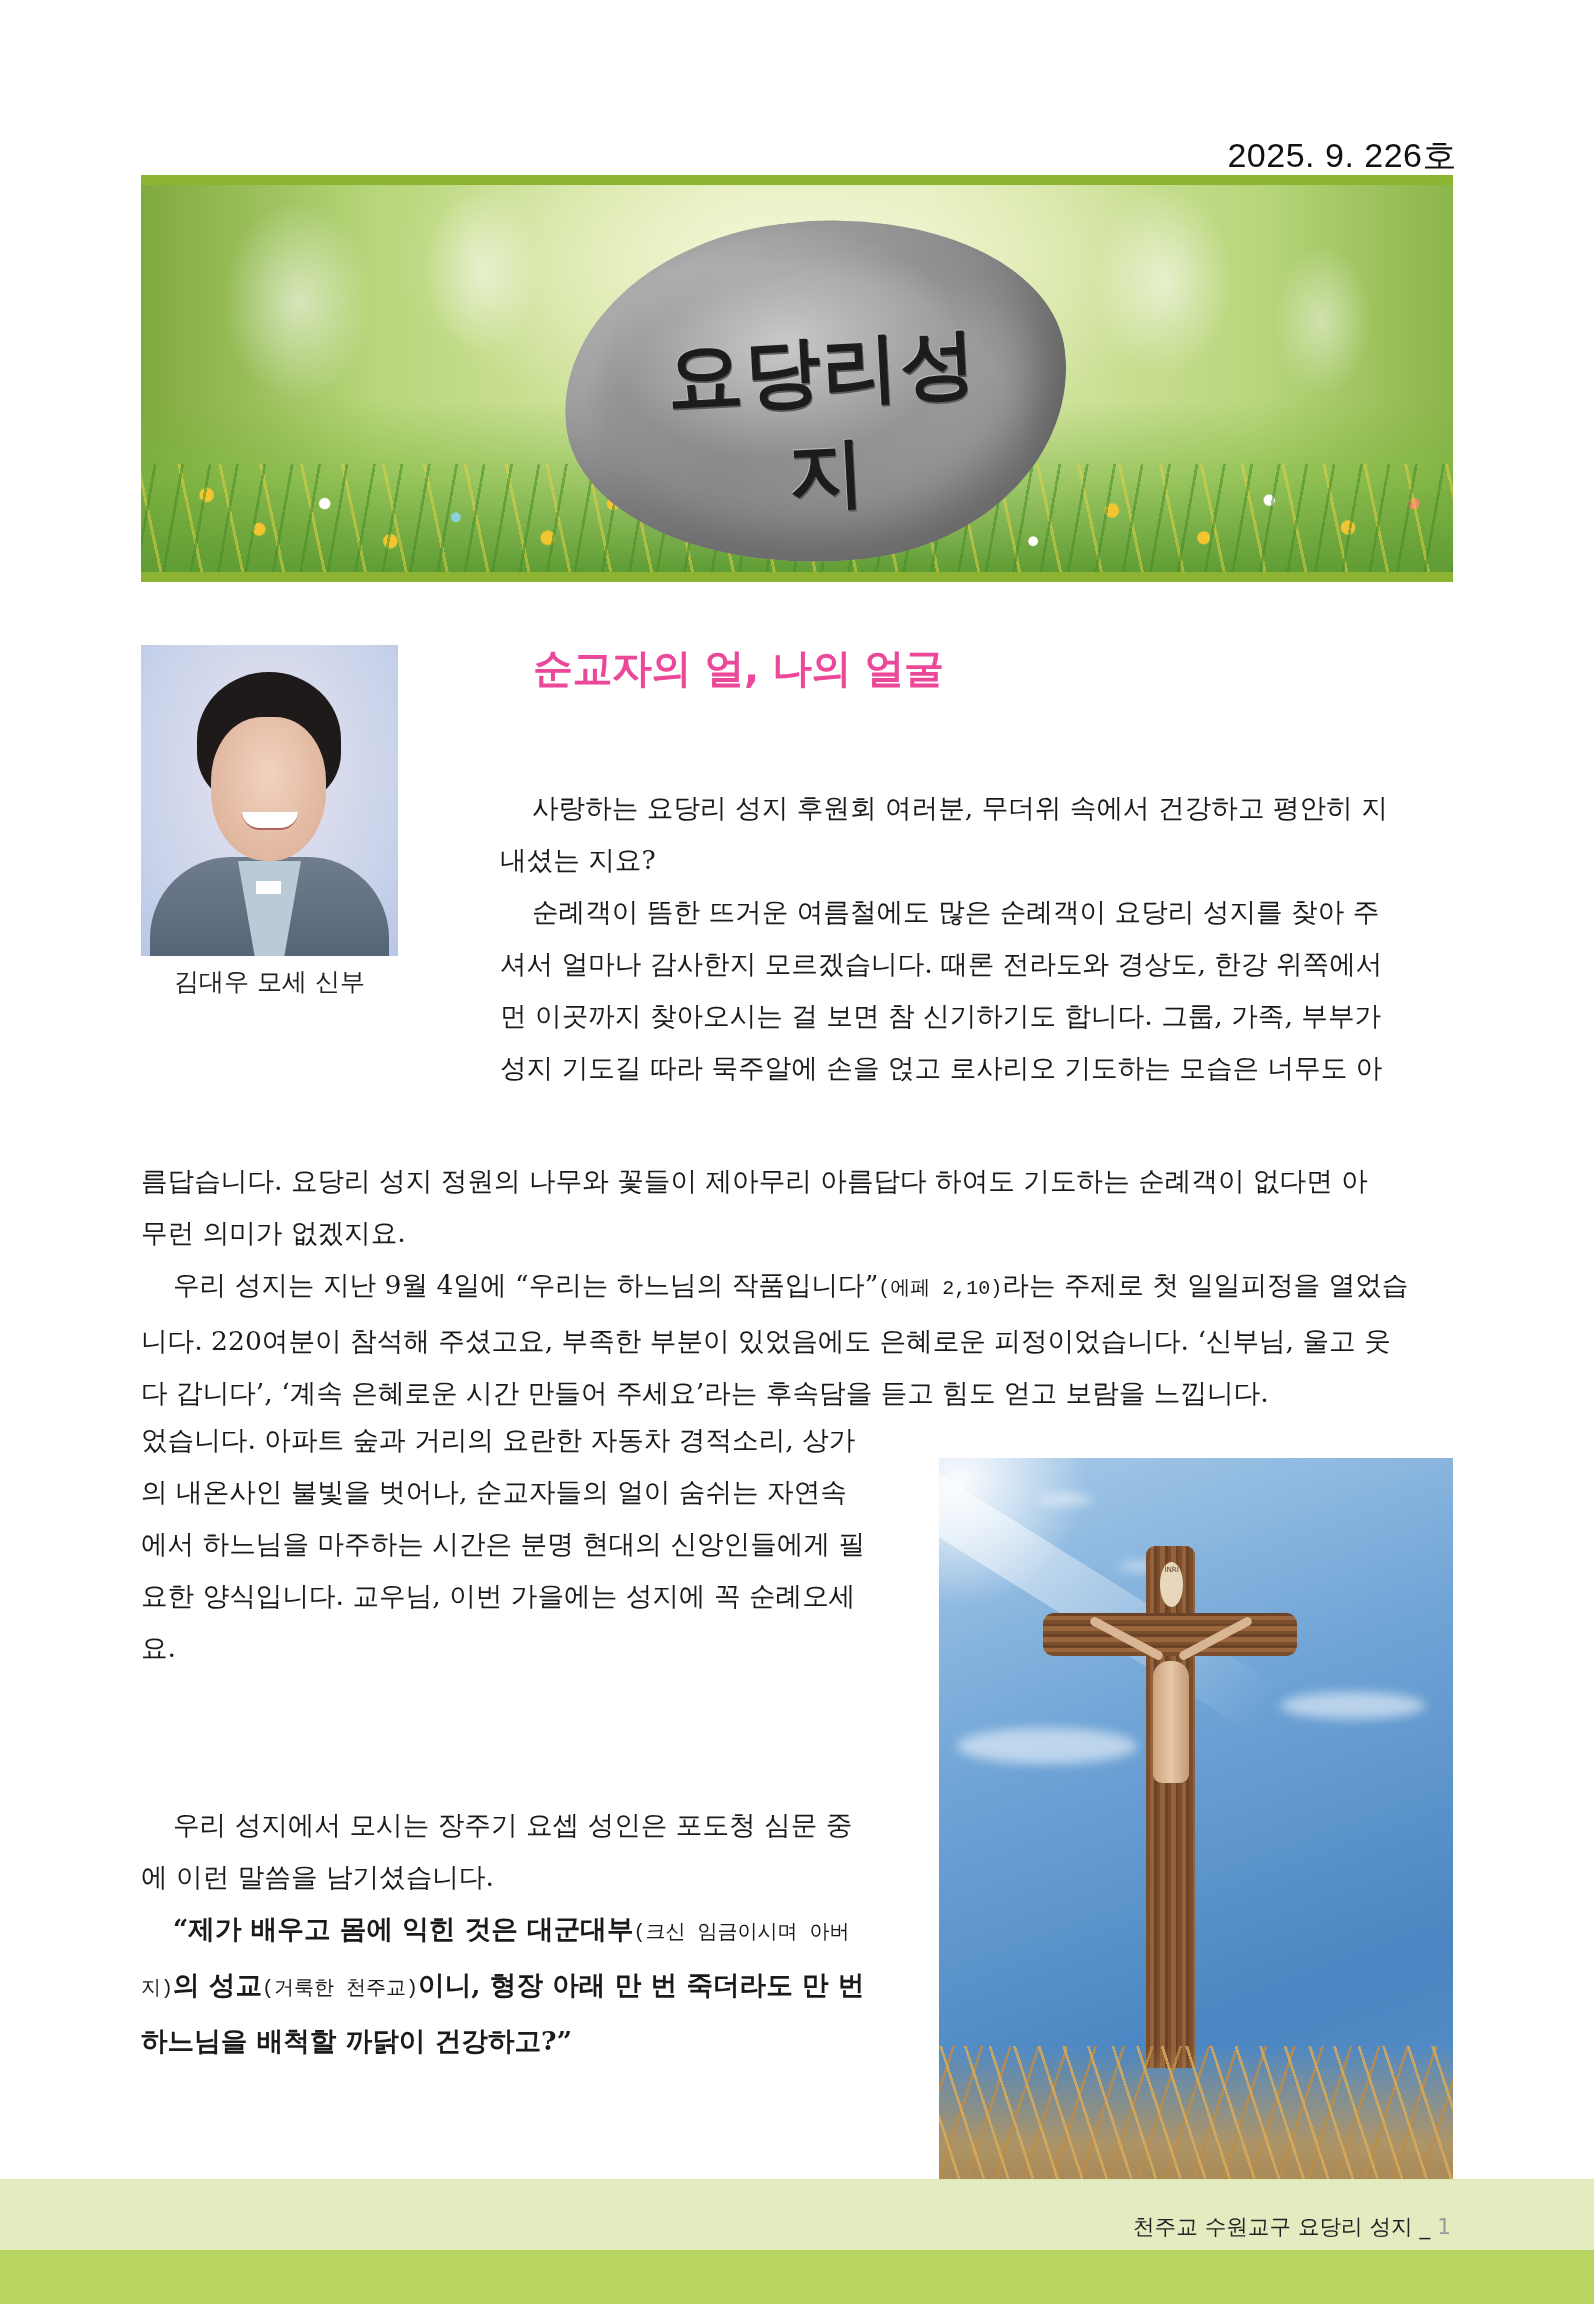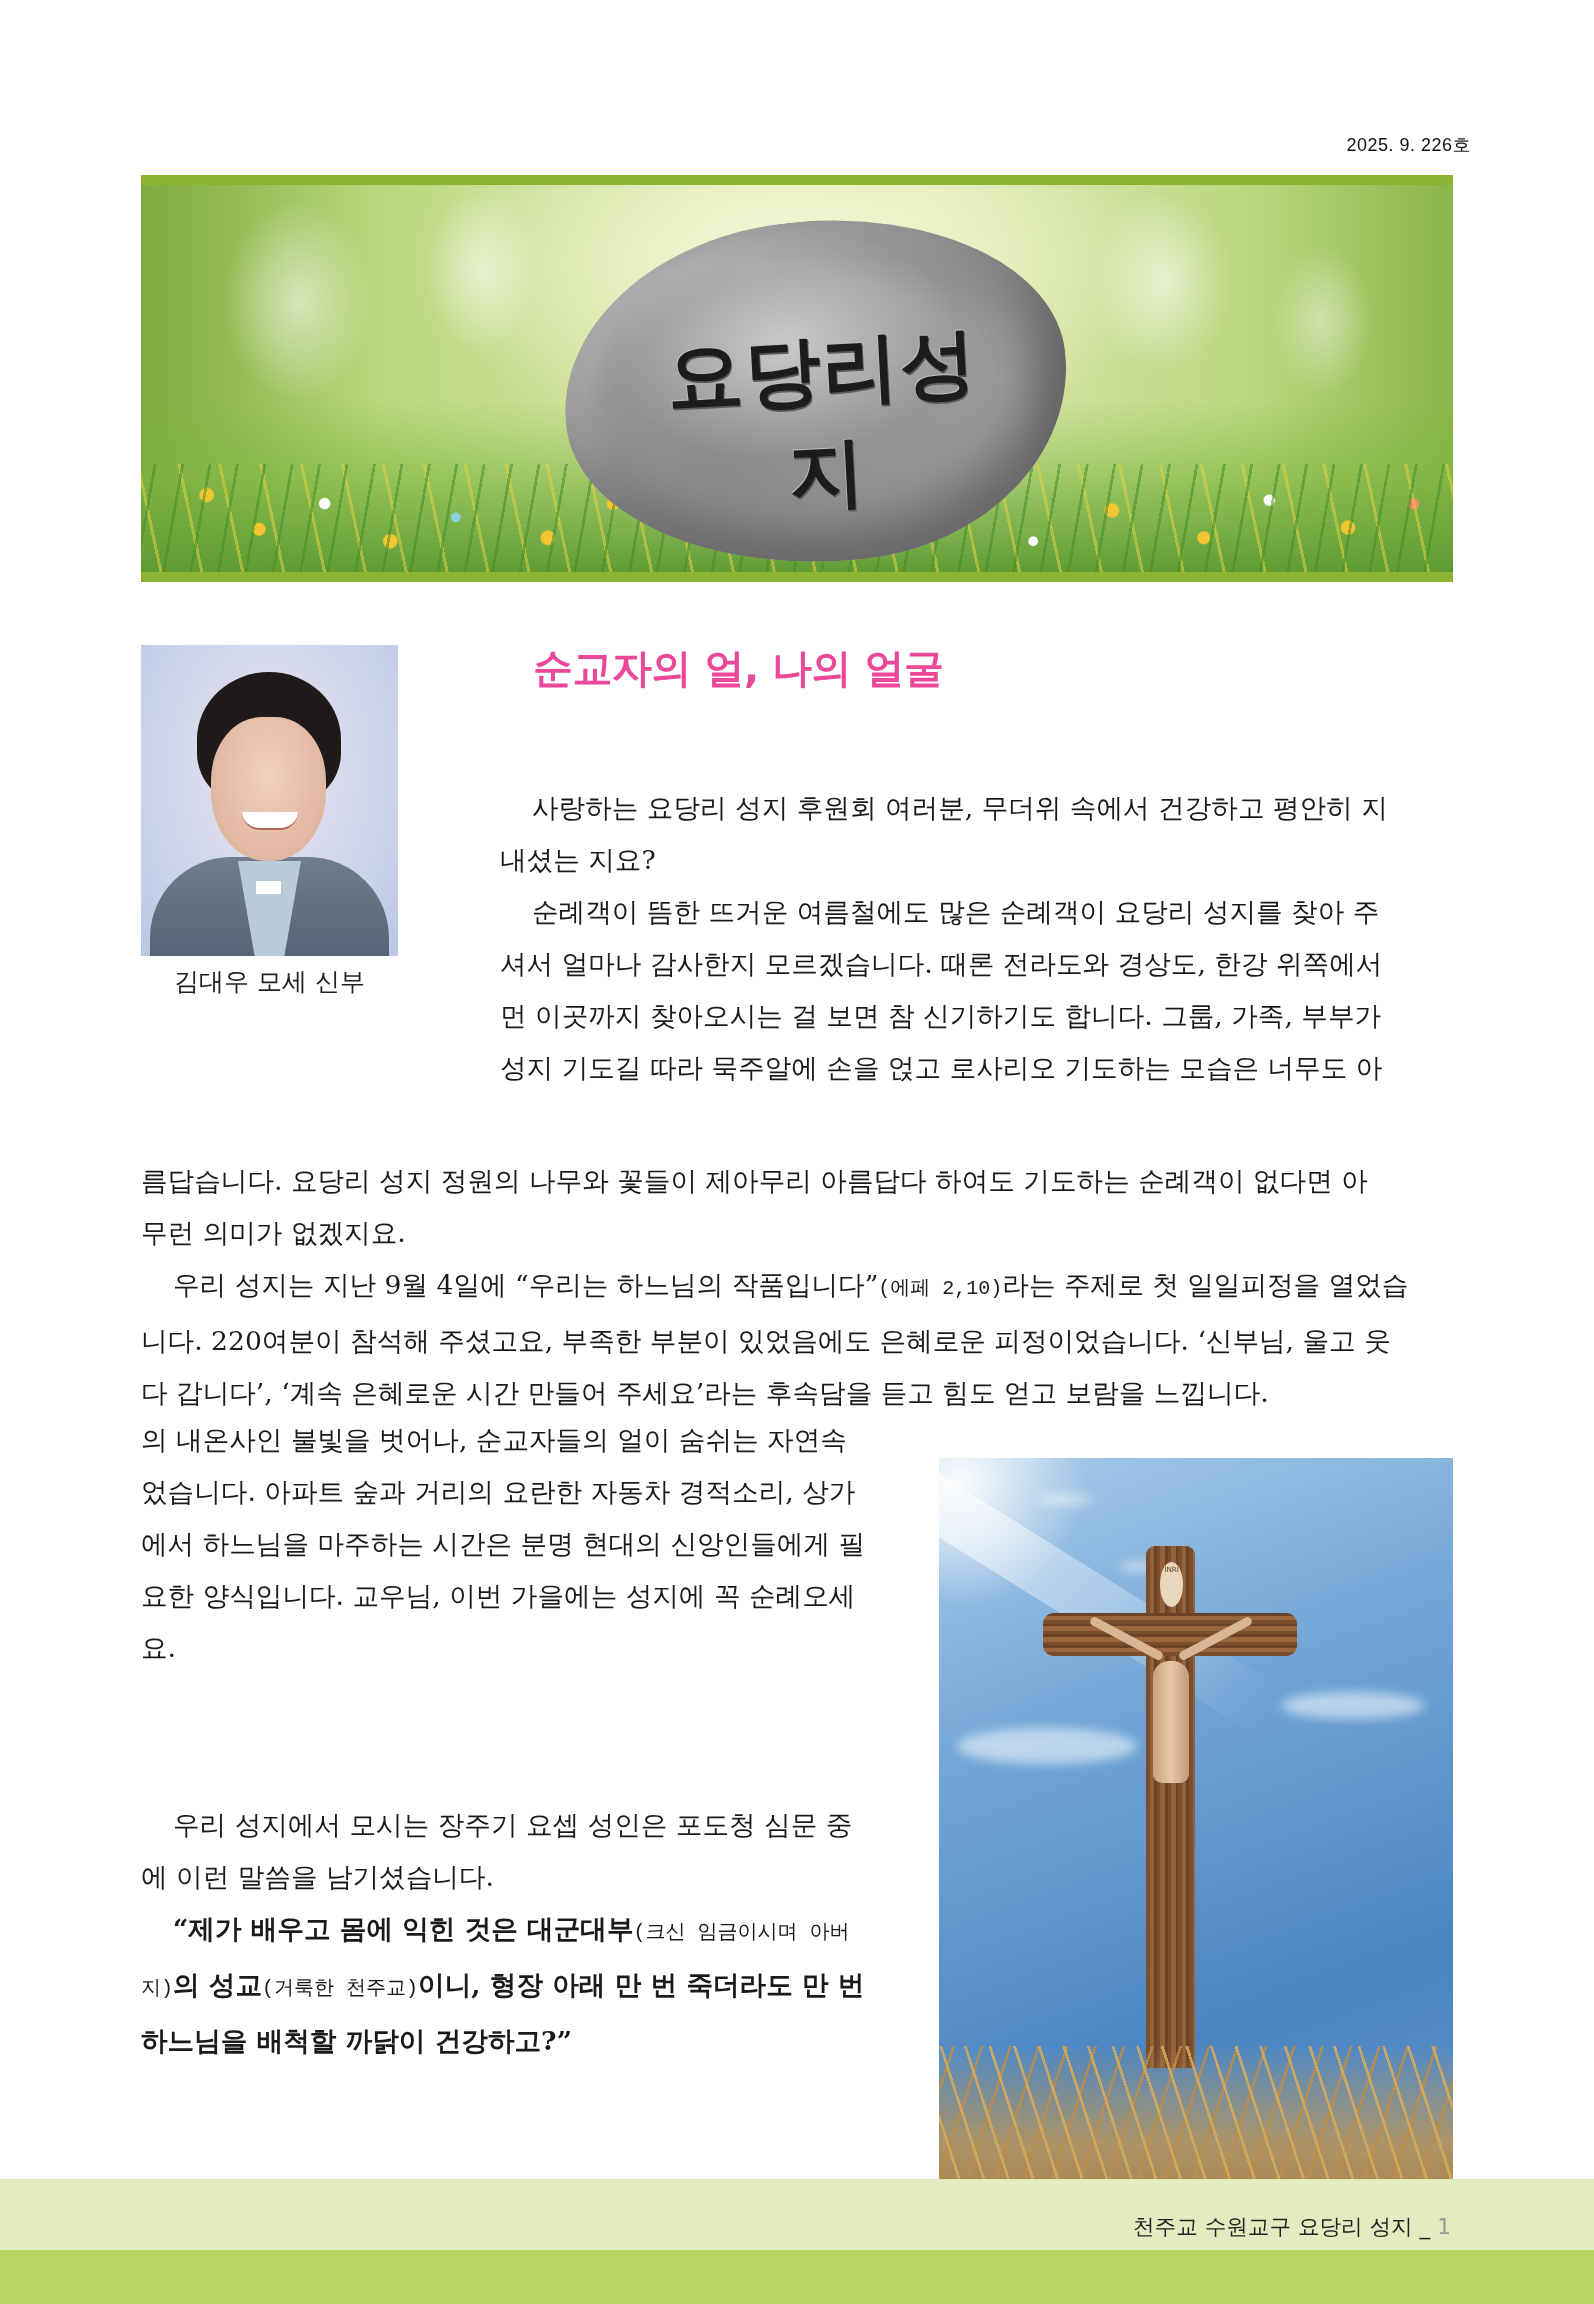--- a/index.html
+++ b/index.html
@@ -1,22 +1,22 @@
 <!DOCTYPE html>
 <html style="font-size:14.4px"><head>
 <meta charset="utf-8">
 <style>
   * { margin: 0; padding: 0; box-sizing: border-box; }
   html, body { width: 1595px; height: 2304px; background: #ffffff; overflow: hidden; }
   body { position: relative; font-family: "DejaVu Sans", "Liberation Sans", sans-serif; color: #1a1a1a; }
 
   .issue {
-    position: absolute; top: 133px; right: 124px;
+    position: absolute; top: 133px; right: 138px;
     font-family: "Liberation Sans", "DejaVu Sans", sans-serif;
-    font-size: 18px; color: #111; letter-spacing: 0.5px;
+    font-size: 34px; color: #111; letter-spacing: 0.5px;
   }
 
   
   .banner {
     position: absolute; left: 141px; top: 175px; width: 1312px; height: 407px;
     border-top: 10px solid #8cb432; border-bottom: 10px solid #8cb432;
     overflow: hidden;
     background:
       radial-gradient(ellipse 108px 144px at 12% 30%, rgba(255,255,255,0.55), transparent 70%),
       radial-gradient(ellipse 81px 117px at 26% 22%, rgba(255,255,255,0.5), transparent 70%),
@@ -218,22 +218,22 @@
 
 <div class="para block-b">
   <span class="line">름답습니다. 요당리 성지 정원의 나무와 꽃들이 제아무리 아름답다 하여도 기도하는 순례객이 없다면 아</span>
   <span class="line">무런 의미가 없겠지요.</span>
   <span class="line" style="padding-left:32px"><span>우리 성지는 지난 9월 4일에 “우리는 하느님의 작품입니다”</span><span class="small">(에페 2,10)</span><span>라는 주제로 첫 일일피정을 열었습</span></span>
   <span class="line">니다. 220여분이 참석해 주셨고요, 부족한 부분이 있었음에도 은혜로운 피정이었습니다. ‘신부님, 울고 웃</span>
   <span class="line">다 갑니다’, ‘계속 은혜로운 시간 만들어 주세요’라는 후속담을 듣고 힘도 얻고 보람을 느낍니다.</span>
 </div>
 
 <div class="para block-c">
+  <span class="line">었습니다. 아파트 숲과 거리의 요란한 자동차 경적소리, 상가</span>
   <span class="line">의 내온사인 불빛을 벗어나, 순교자들의 얼이 숨쉬는 자연속</span>
-  <span class="line">었습니다. 아파트 숲과 거리의 요란한 자동차 경적소리, 상가</span>
   <span class="line">에서 하느님을 마주하는 시간은 분명 현대의 신앙인들에게 필</span>
   <span class="line">요한 양식입니다. 교우님, 이번 가을에는 성지에 꼭 순례오세</span>
   <span class="line">요.</span>
 </div>
 
 <div class="para block-d">
   <span class="line" style="padding-left:32px">우리 성지에서 모시는 장주기 요셉 성인은 포도청 심문 중</span>
   <span class="line">에 이런 말씀을 남기셨습니다.</span>
   <span class="line bold" style="padding-left:32px"><span>“제가 배우고 몸에 익힌 것은 대군대부</span><span class="small">(크신 임금이시며 아버</span></span>
   <span class="line bold"><span class="small">지)</span><span>의 성교</span><span class="small">(거룩한 천주교)</span><span>이니, 형장 아래 만 번 죽더라도 만 번</span></span>

